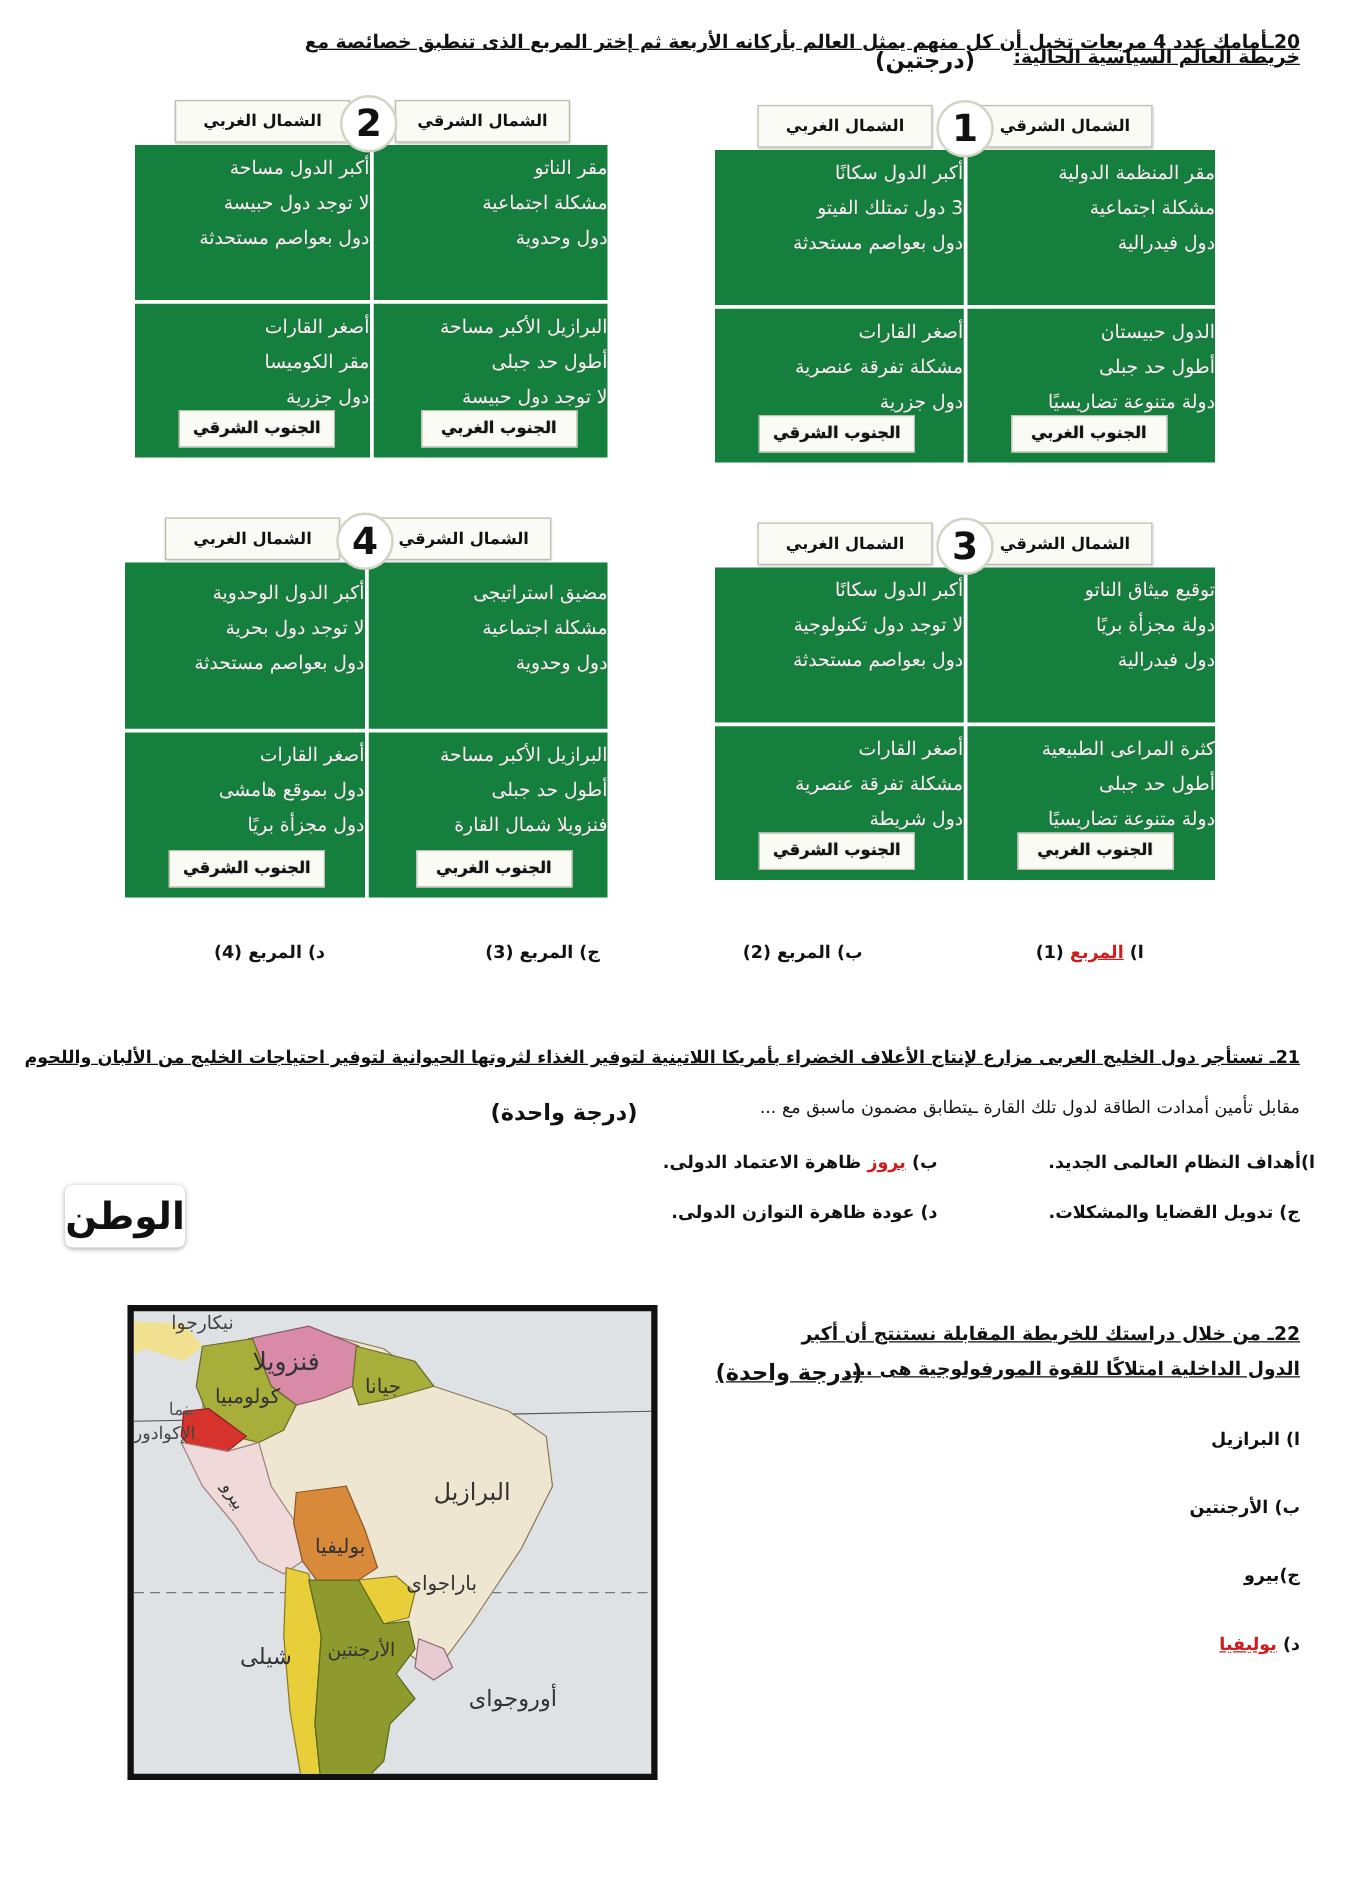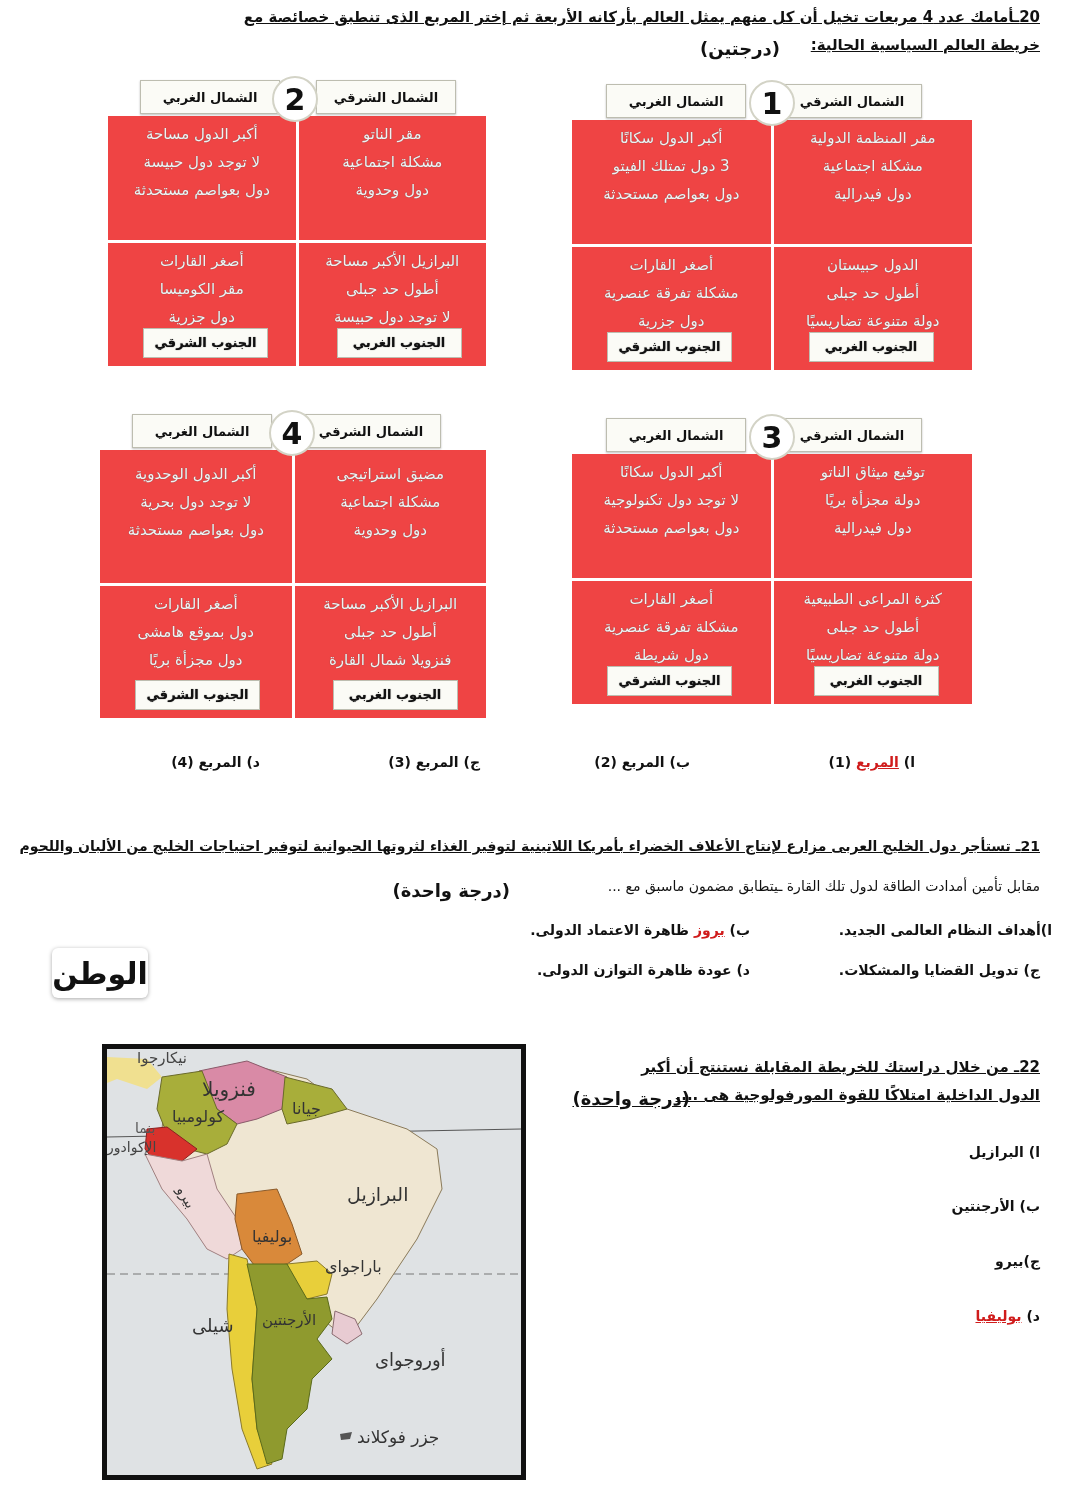--- a/index.html
+++ b/index.html
@@ -15,41 +15,41 @@
   .sq-head { position: absolute; top: 0; height: 34px; background: #fbfbf6; border: 1px solid #bdbdb0;
              box-shadow: 0 1px 2px rgba(0,0,0,.25); display:flex; align-items:center; justify-content:center;
              font-weight: bold; font-size: 13px; z-index: 3; }
   .sq-head.ne { right: 30px; width: 140px; }
   .sq-head.nw { left: 30px; width: 140px; }
   .sq-num { position: absolute; top: -4px; left: 50%; transform: translateX(-50%); width: 46px; height: 46px;
             border-radius: 50%; background: #fff; border: 2px solid #d3d3c6; display:flex; align-items:center;
             justify-content:center; font-weight: bold; font-size: 30px; z-index: 4; direction: ltr; }
   .sq-grid { position: absolute; top: 36px; left: 0; width: 400px; height: 250px; background: #fff;
              display: grid; grid-template-columns: 1fr 1fr; grid-template-rows: 1fr 1fr; gap: 3px; }
-  .cell { background: #ef4444; color: #f2f2f2; font-size: 15px; line-height: 28px; text-align: center; padding-top: 4px; position: relative; }
+  .cell { background: #15803d; color: #f2f2f2; font-size: 15px; line-height: 28px; text-align: right; padding-top: 4px; position: relative; }
   .cell div { white-space: nowrap; text-shadow: 0 0 1px #555; }
   .sq-foot { position: absolute; bottom: 8px; height: 30px; width: 125px; background: #fbfbf6; border: 1px solid #bdbdb0;
              display:flex; align-items:center; justify-content:center; font-weight: bold; font-size: 13px; color:#111; }
 
   .opt { position: absolute; font-weight: bold; font-size: 14px; white-space: nowrap; }
   .red { color: #d01c1c; text-decoration: underline; }
 
   .logo { position: absolute; left: 52px; top: 948px; width: 96px; height: 50px; border-radius: 6px; background: #fff;
           box-shadow: 0 1px 4px rgba(0,0,0,.35); display:flex; align-items:center; justify-content:center;
           font-weight: bold; font-size: 30px; color:#111; }
 
   
-  .map-frame { position: absolute; left: 102px; top: 1044px; width: 424px; height: 436px; border: 5px solid #111; background: #dfe2e4; overflow: hidden; }
+  .map-frame { position: absolute; left: 102px; top: 1044px; width: 424px; height: 380px; border: 5px solid #111; background: #dfe2e4; overflow: hidden; }
   .map-frame svg { position:absolute; left:0; top:0; }
   .map-label { position: absolute; font-size: 16px; color: #333; white-space: nowrap; }
 </style>
 </head>
 <body>
 
-<div class="q-title" style="right:40px; top:8px;">20ـأمامك عدد 4 مربعات تخيل أن كل منهم يمثل العالم بأركانه الأربعة ثم إختر المربع الذى تنطبق خصائصة مع</div>
+<div class="q-title" style="right:40px; top:24px;">20ـأمامك عدد 4 مربعات تخيل أن كل منهم يمثل العالم بأركانه الأربعة ثم إختر المربع الذى تنطبق خصائصة مع</div>
 <div class="q-title" style="right:40px; top:36px;">خريطة العالم السياسية الحالية:</div>
 <div class="marks" style="right:300px; top:38px;">(درجتين)</div>
 
 <div class="square" style="left:572px; top:84px;">
   <div class="sq-head nw" style="left:34px;">الشمال الغربي</div>
   <div class="sq-num">1</div>
   <div class="sq-head ne" style="right:50px;">الشمال الشرقي</div>
   <div class="sq-grid">
     <div class="cell">
       <div>مقر المنظمة الدولية</div>

